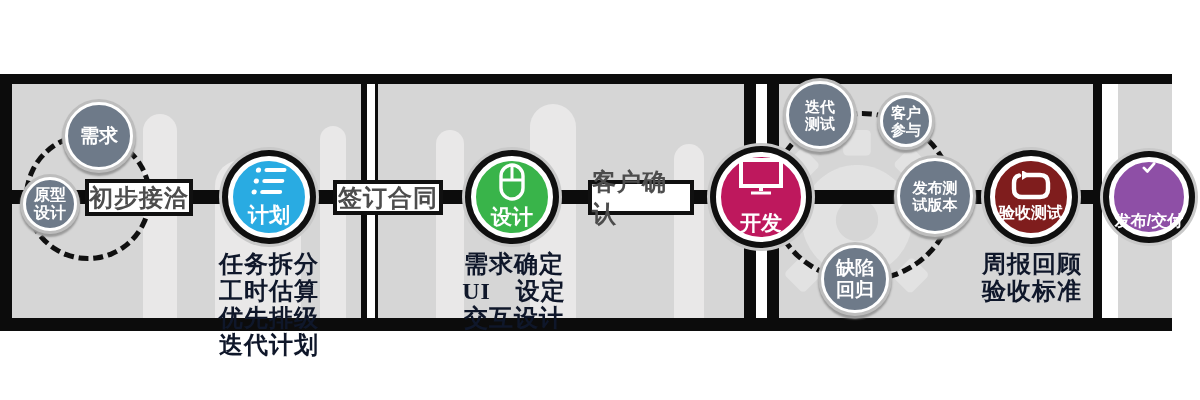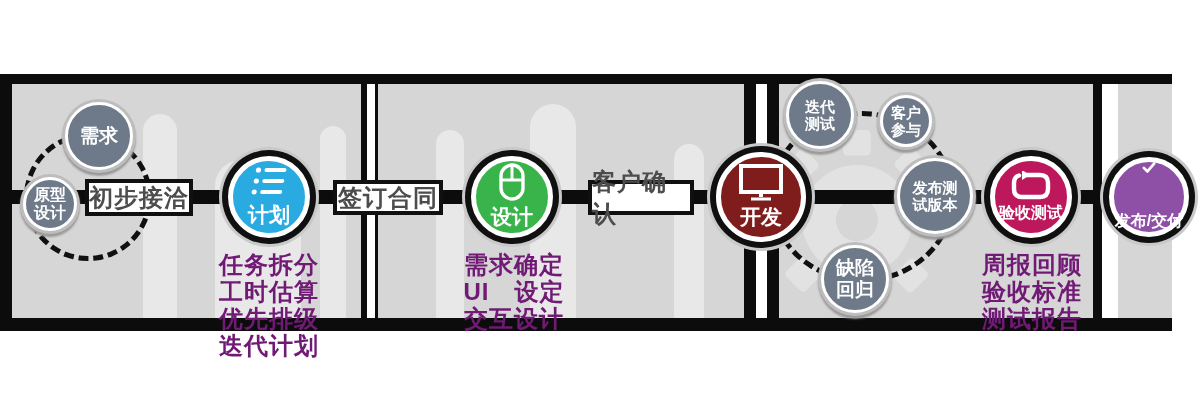--- a/index.html
+++ b/index.html
@@ -53,28 +53,28 @@
   .sat-defect  { left:806px; top:245px; width:68px; height:68px; font-size:19px; }
 
   
   .node { position:absolute; border-radius:50%; border:5px solid #ffffff;
           box-shadow:0 0 0 6px #101010, 0 0 0 9px #c9c9c9; z-index:6;
           display:flex; flex-direction:column; align-items:center; justify-content:center;
           color:#fff; font-weight:bold; }
   .node .nlabel { margin-top:2px; }
   .node-plan    { left:228px;  top:156px; width:82px; height:82px; background:#29abe2; font-size:21px; }
   .node-design  { left:471px;  top:156px; width:82px; height:82px; background:#39b44a; font-size:21px; }
-  .node-dev     { left:716px;  top:152px; width:90px; height:90px; background:#7f1d1d; font-size:21px; }
-  .node-accept  { left:990px;  top:156px; width:82px; height:82px; background:#be185d; font-size:16px;text-align:right; }
+  .node-dev     { left:716px;  top:152px; width:90px; height:90px; background:#be185d; font-size:21px;justify-content:space-between; }
+  .node-accept  { left:990px;  top:156px; width:82px; height:82px; background:#7f1d1d; font-size:16px;text-align:right; }
   .node-release { left:1109px; top:157px; width:80px; height:80px; background:#8e4fa6; font-size:16px;gap:36px; }
 
   
   .tasklist { position:absolute; width:200px; z-index:2; text-align:center;
-              font-family:Liberation Sans, sans-serif; font-weight:bold;
-              font-size:24px; line-height:27px; color:#701a75; letter-spacing:1px; }
+              font-family:Liberation Serif, serif; font-weight:bold;
+              font-size:24px; line-height:27px; color:#0f172a; letter-spacing:1px; }
   .tasks-plan   { left:169px; top:251px; }
   .tasks-design { left:414px; top:251px; }
   .tasks-accept { left:932px; top:251px; }
 </style>
 </head>
 <body>
 
 <div id="stage">
 
   <div class="banner">
@@ -121,21 +121,20 @@
     <div>迭代计划</div>
   </div>
   <div class="tasklist tasks-design">
     <div>需求确定</div>
     <div>UI　设定</div>
     <div>交互设计</div>
   </div>
   <div class="tasklist tasks-accept">
     <div>周报回顾</div>
     <div>验收标准</div>
-    <div>测试报告</div>
   </div>
 
   <div class="flow-line"></div>
 
   <div class="dash-ring ring-contact"></div>
   <div class="dash-ring ring-dev"></div>
 
   <div class="lbox lbox-contact">初步接洽</div>
   <div class="lbox lbox-sign">签订合同</div>
   <div class="lbox lbox-confirm">客户确认</div>

